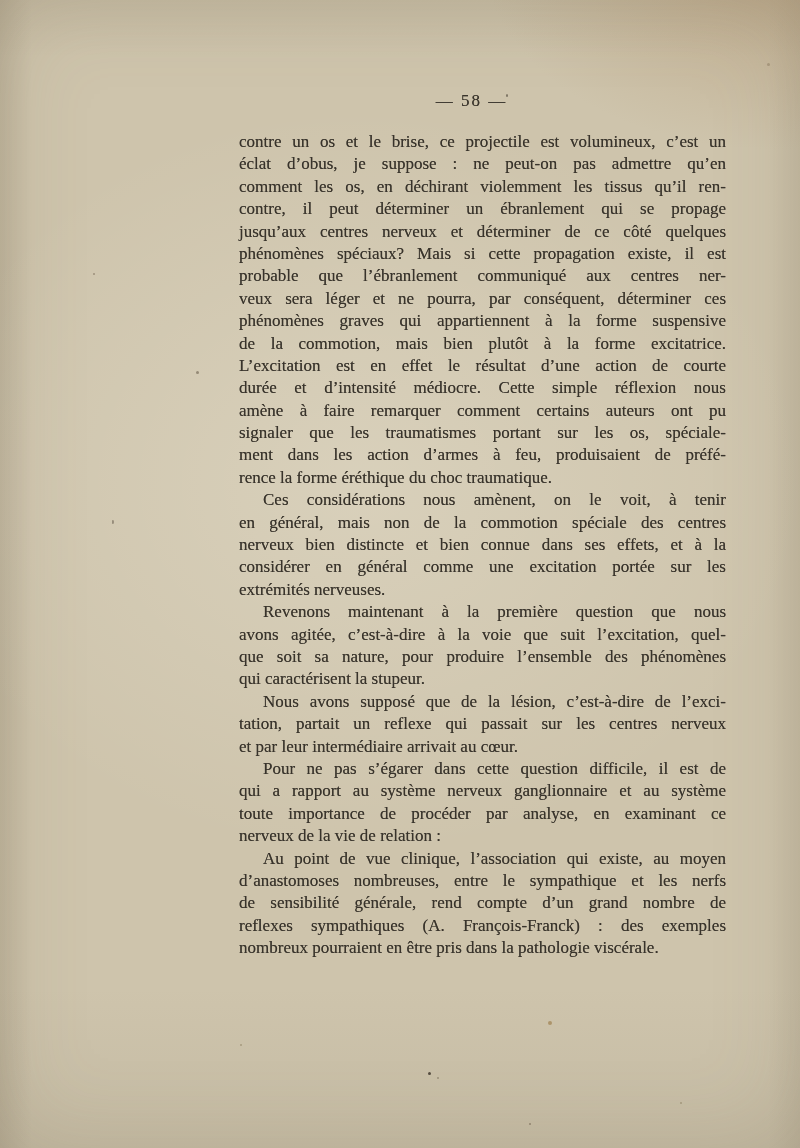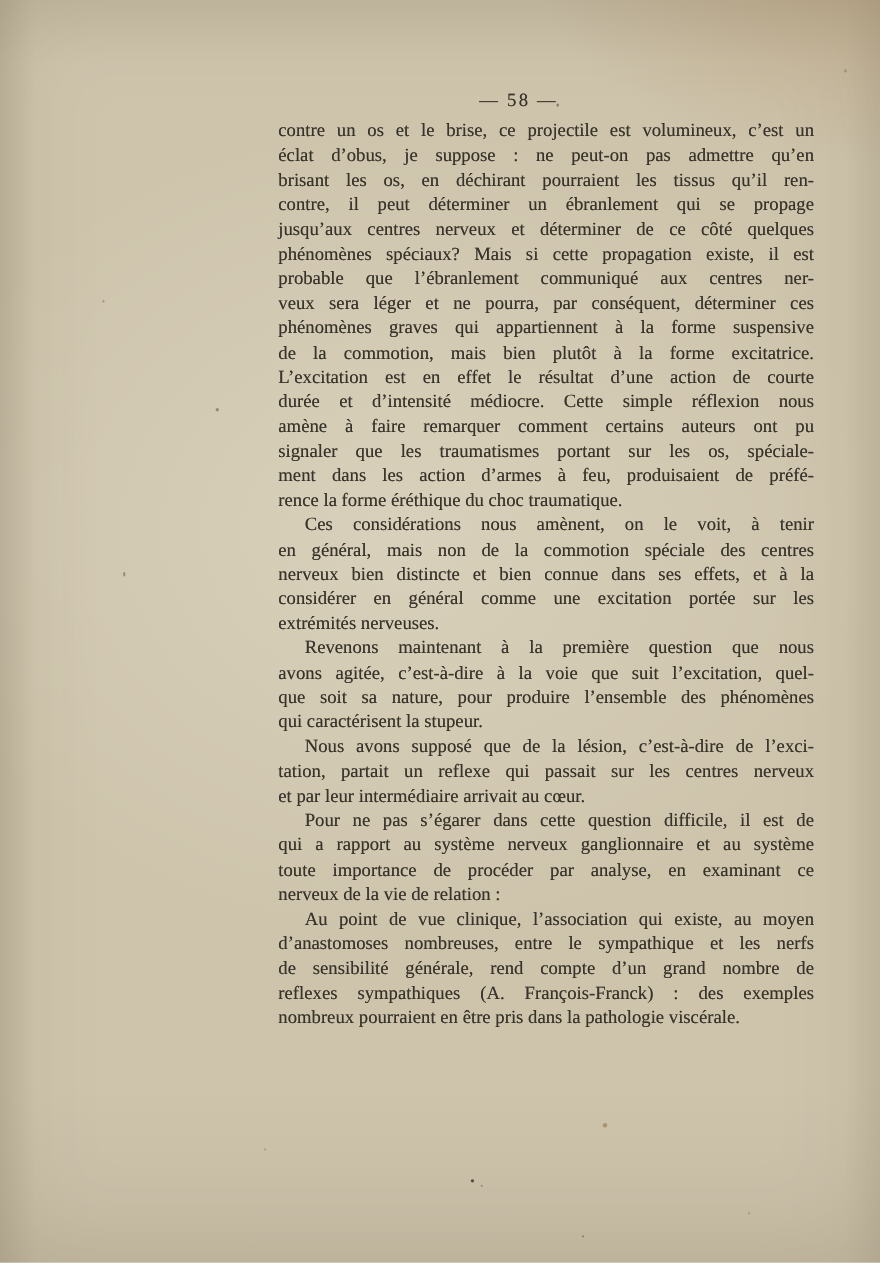--- a/index.html
+++ b/index.html
@@ -21,40 +21,39 @@
       radial-gradient(420px 280px at 97% -4%, rgba(172,142,104,0.48), rgba(172,142,104,0) 70%),
       radial-gradient(600px 500px at 45% 42%, rgba(255,252,240,0.22), rgba(255,252,240,0) 75%),
       linear-gradient(to right, rgba(110,98,76,0.16) 0%, rgba(110,98,76,0) 4%),
       linear-gradient(to right, rgba(110,98,76,0) 96%, rgba(110,98,76,0.10) 100%),
       linear-gradient(to bottom, rgba(120,108,84,0.10) 0%, rgba(120,108,84,0) 5%),
       linear-gradient(to bottom, rgba(130,124,104,0) 86%, rgba(130,124,104,0.12) 100%);
     box-shadow: inset 0 0 90px rgba(118,104,78,0.20);
   }
   .page-number {
     position: absolute;
-    top: 81px;
+    top: 91px;
     left: 239px;
     width: 487px;
     transform: translateX(-11px);
     text-align: center;
     font-size: 17px;
     letter-spacing: 2px;
     color: #3a352c;
     text-shadow: 0 0 0.5px rgba(58,53,44,0.7);
   }
   .text-block {
     position: absolute;
-    top: 108px;
+    top: 131px;
     left: 239px;
     width: 487px;
     color: #38332b;
     font-size: 17px;
     line-height: 22.4px;
     text-shadow: 0 0 0.5px rgba(56,51,43,0.65);
-    margin-left: 14px;
   }
   .paragraph {
     margin: 0;
   }
   .line {
     text-align: justify;
     text-align-last: justify;
     -moz-text-align-last: justify;
     height: 22.4px;
   }
@@ -75,21 +74,21 @@
 <body>
 
 <div class="page">
 
   <div class="page-number">— 58 —</div>
 
   <div class="text-block">
       <div class="paragraph">
         <div class="line">contre un os et le brise, ce projectile est volumineux, c’est un</div>
         <div class="line">éclat d’obus, je suppose : ne peut-on pas admettre qu’en</div>
-        <div class="line">brisant les os, en déchirant pourraient les tissus qu’il ren-</div>
+        <div class="line">comment les os, en déchirant violemment les tissus qu’il ren-</div>
         <div class="line">contre, il peut déterminer un ébranlement qui se propage</div>
         <div class="line">jusqu’aux centres nerveux et déterminer de ce côté quelques</div>
         <div class="line">phénomènes spéciaux? Mais si cette propagation existe, il est</div>
         <div class="line">probable que l’ébranlement communiqué aux centres ner-</div>
         <div class="line">veux sera léger et ne pourra, par conséquent, déterminer ces</div>
         <div class="line">phénomènes graves qui appartiennent à la forme suspensive</div>
         <div class="line">de la commotion, mais bien plutôt à la forme excitatrice.</div>
         <div class="line">L’excitation est en effet le résultat d’une action de courte</div>
         <div class="line">durée et d’intensité médiocre. Cette simple réflexion nous</div>
         <div class="line">amène à faire remarquer comment certains auteurs ont pu</div>

